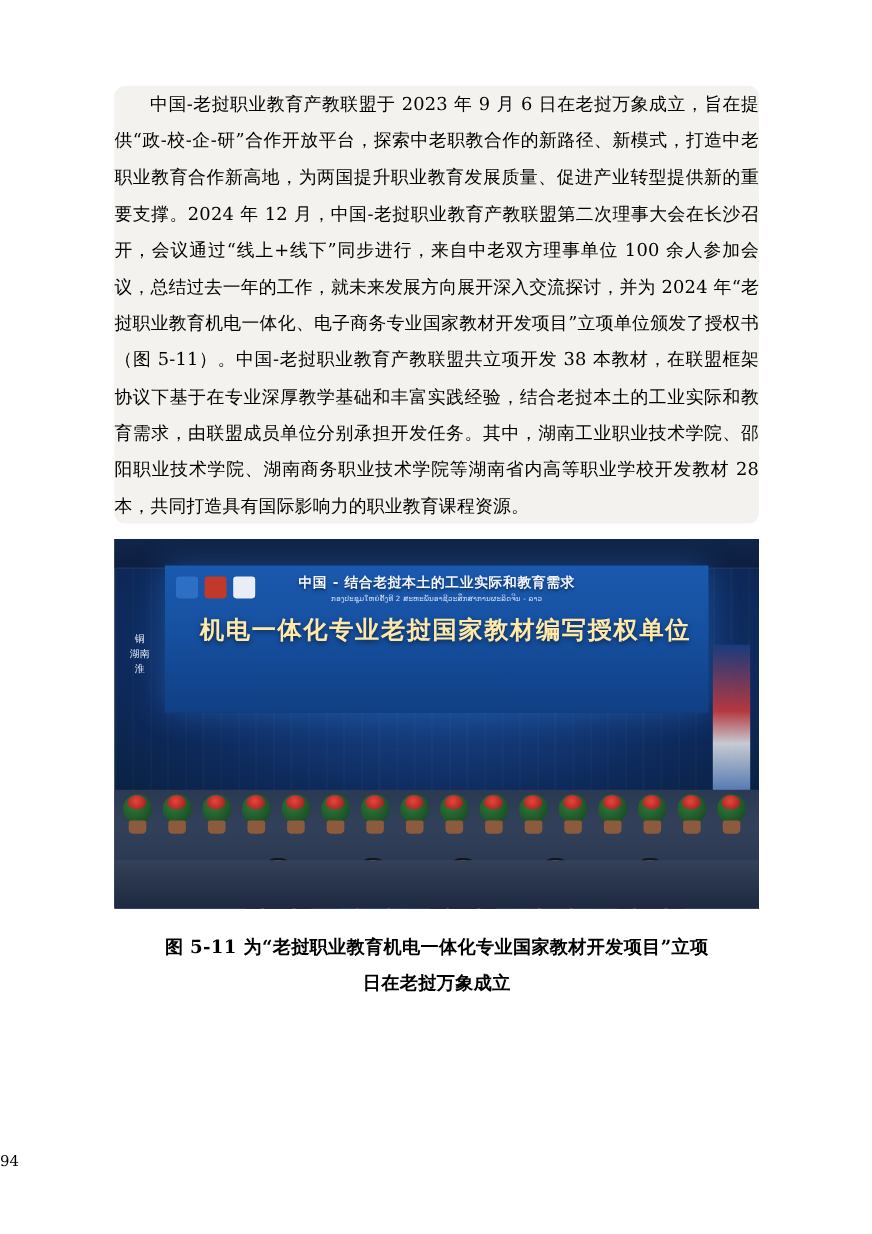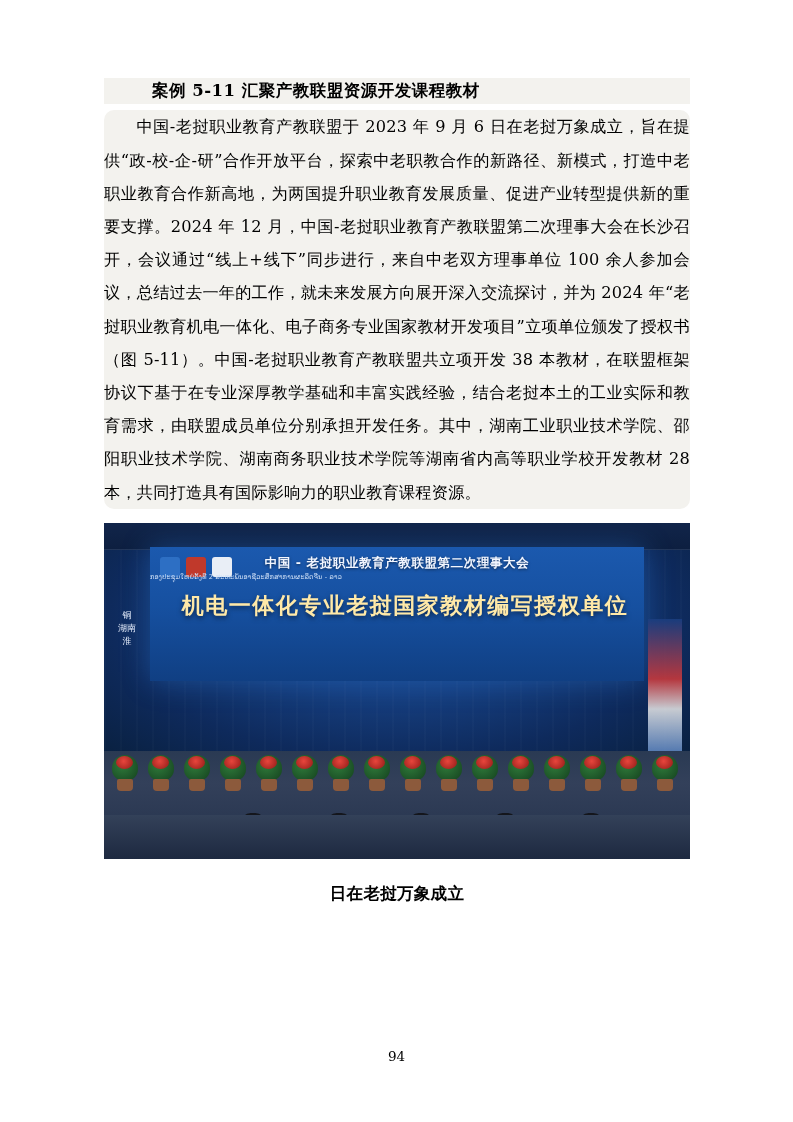--- a/index.html
+++ b/index.html
@@ -111,20 +111,21 @@
     font-family: "DejaVu Sans", sans-serif;
     font-weight: bold;
     font-size: 12.5px;
     letter-spacing: .6px;
     text-shadow: 0 1px 3px rgba(0,0,0,.5);
   }
   .title-line1b {
     position: absolute;
     left: 0; right: 0;
     top: 26px;
+    text-align: center;
     color: #cfe0f7;
     font-family: "DejaVu Sans", sans-serif;
     font-size: 6.5px;
     letter-spacing: .2px;
   }
   .title-line2 {
     position: absolute;
     left: 0; right: 0;
     top: 44px;
     text-align: center;
@@ -263,48 +264,47 @@
     line-height: 2.0;
     color: #000;
     text-align: center;
     margin: 18px 0 0 0;
     letter-spacing: .3px;
   }
   .page-number {
     position: absolute;
     left: 0; right: 0;
     bottom: 58px;
-    text-align: center;
+    text-align: left;
     font-family: "DejaVu Serif", serif;
     font-size: 13.5px;
     color: #000;
   }
 </style>
 </head>
 <body>
 
 <div class="page">
 
   <div class="content">
 
-    <h1 class="case-heading">案例 5-11  汇聚产教联盟资源开发课程教材</h1>
 
     <p class="body-text">中国-老挝职业教育产教联盟于 2023 年 9 月 6 日在老挝万象成立，旨在提供“政-校-企-研”合作开放平台，探索中老职教合作的新路径、新模式，打造中老职业教育合作新高地，为两国提升职业教育发展质量、促进产业转型提供新的重要支撑。2024 年 12 月，中国-老挝职业教育产教联盟第二次理事大会在长沙召开，会议通过“线上+线下”同步进行，来自中老双方理事单位 100 余人参加会议，总结过去一年的工作，就未来发展方向展开深入交流探讨，并为 2024 年“老挝职业教育机电一体化、电子商务专业国家教材开发项目”立项单位颁发了授权书（图 5-11）。中国-老挝职业教育产教联盟共立项开发 38 本教材，在联盟框架协议下基于在专业深厚教学基础和丰富实践经验，结合老挝本土的工业实际和教育需求，由联盟成员单位分别承担开发任务。其中，湖南工业职业技术学院、邵阳职业技术学院、湖南商务职业技术学院等湖南省内高等职业学校开发教材 28 本，共同打造具有国际影响力的职业教育课程资源。</p>
 
     <div class="photo-wrap">
       <div class="ph-bg"></div>
       <div class="ph-ceiling"></div>
 
       <div class="ph-screen">
         <div class="logos">
           <span class="blue"></span>
           <span class="red"></span>
           <span></span>
         </div>
-        <div class="title-line1">中国 - 老挝职业教育产教联盟第二次理事大会</div>
+        <div class="title-line1">中国 - 结合老挝本土的工业实际和教育需求</div>
         <div class="title-line1b">ກອງປະຊຸມໃຫຍ່ຄັ້ງທີ 2 ສະຫະພັນອາຊີວະສຶກສາການຜະລິດຈີນ - ລາວ</div>
         <div class="title-line2">机电一体化专业老挝国家教材编写授权单位</div>
       </div>
 
       <div class="side-text">
         <div>铜</div>
         <div>湖南</div>
         <div>淮</div>
       </div>
 
@@ -431,20 +431,21 @@
             <div class="leaf"></div>
             <div class="red"></div>
             <div class="pot"></div>
           </div>
       </div>
 
       <div class="ph-carpet"></div>
     </div>
 
     <div class="photo-caption">
+      <div>图 5-11  为“老挝职业教育机电一体化专业国家教材开发项目”立项</div>
       <div>日在老挝万象成立</div>
     </div>
 
   </div>
 
   <div class="page-number">94</div>
 
 </div>
 
 </body></html>

